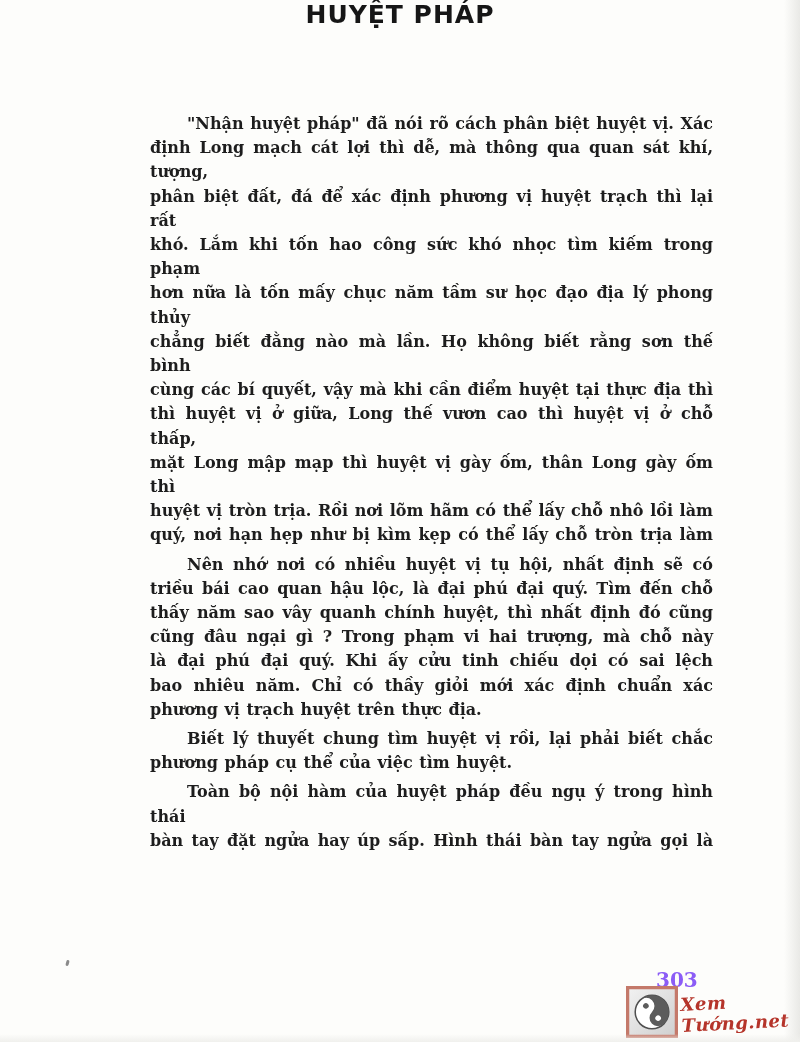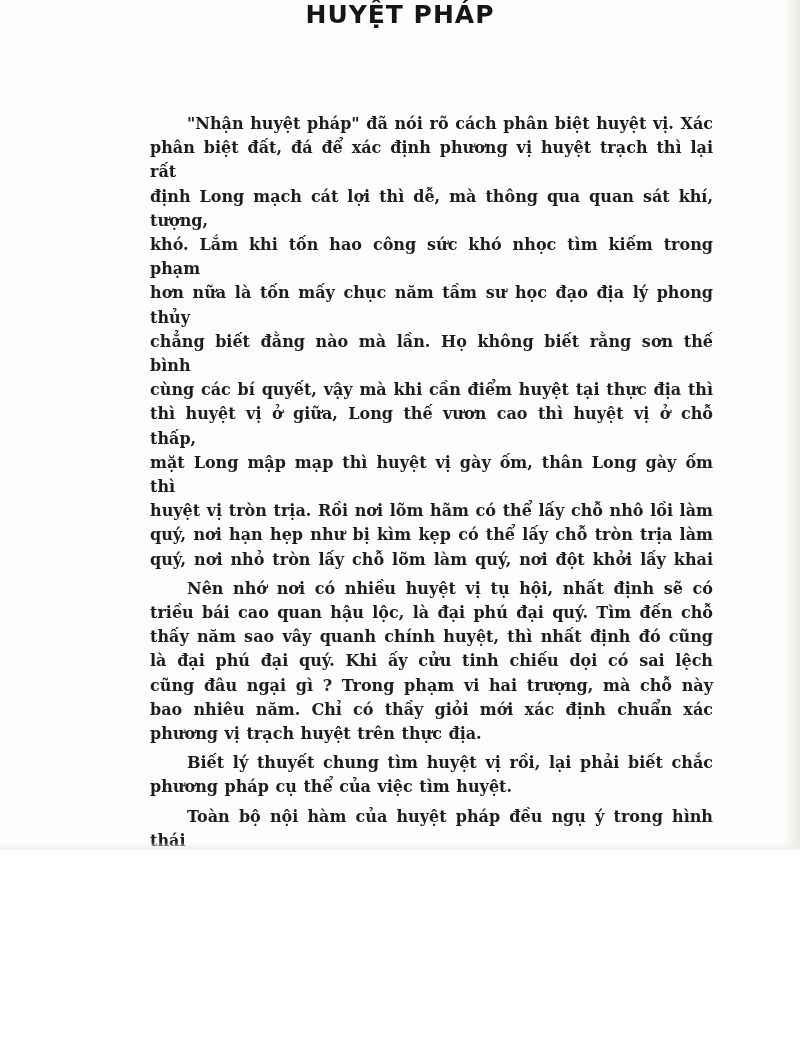--- a/index.html
+++ b/index.html
@@ -1,17 +1,17 @@
 <!DOCTYPE html>
 <html><head>
 <meta charset="utf-8">
 <style>
   html,body { margin:0; padding:0; }
   .page {
-    position:relative; width:800px; height:850px;
+    position:relative; width:800px; height:1042px;
     background:#fdfdfb; overflow:hidden;
     font-family:"DejaVu Serif", serif; color:#1d1d1d;
   }
   .edge-right {
     position:absolute; top:0; right:0; width:16px; height:100%;
     background:linear-gradient(to left, #e9e9e6, rgba(255,255,255,0));
   }
   .edge-bottom {
     position:absolute; bottom:0; left:0; width:100%; height:8px;
     background:linear-gradient(to top, #f0f0ed, rgba(255,255,255,0));
@@ -54,38 +54,37 @@
 </head>
 <body>
 
 <div class="page">
 
   <h1 class="doc-title">HUYỆT PHÁP</h1>
 
   <div class="textblock">
     <div class="para justify-all">
         <div class="line first">"Nhận huyệt pháp" đã nói rõ cách phân biệt huyệt vị. Xác</div>
+        <div class="line">định Long mạch cát lợi thì dễ, mà thông qua quan sát khí, tượng,</div>
         <div class="line">phân biệt đất, đá để xác định phương vị huyệt trạch thì lại rất</div>
-        <div class="line">định Long mạch cát lợi thì dễ, mà thông qua quan sát khí, tượng,</div>
         <div class="line">khó. Lắm khi tốn hao công sức khó nhọc tìm kiếm trong phạm</div>
         <div class="line">hơn nữa là tốn mấy chục năm tầm sư học đạo địa lý phong thủy</div>
         <div class="line">chẳng biết đằng nào mà lần. Họ không biết rằng sơn thế bình</div>
         <div class="line">cùng các bí quyết, vậy mà khi cần điểm huyệt tại thực địa thì</div>
         <div class="line">thì huyệt vị ở giữa, Long thế vươn cao thì huyệt vị ở chỗ thấp,</div>
         <div class="line">mặt Long mập mạp thì huyệt vị gày ốm, thân Long gày ốm thì</div>
         <div class="line">huyệt vị tròn trịa. Rồi nơi lõm hãm có thể lấy chỗ nhô lồi làm</div>
         <div class="line">quý, nơi hạn hẹp như bị kìm kẹp có thể lấy chỗ tròn trịa làm</div>
-        <div class="line">quý, nơi nhỏ tròn lấy chỗ lõm làm quý, nơi đột khởi lấy khai</div>
       </div>
     <div class="para">
         <div class="line first">Nên nhớ nơi có nhiều huyệt vị tụ hội, nhất định sẽ có</div>
         <div class="line">triều bái cao quan hậu lộc, là đại phú đại quý. Tìm đến chỗ</div>
         <div class="line">thấy năm sao vây quanh chính huyệt, thì nhất định đó cũng</div>
+        <div class="line">cũng đâu ngại gì ? Trong phạm vi hai trượng, mà chỗ này</div>
         <div class="line">là đại phú đại quý. Khi ấy cửu tinh chiếu dọi có sai lệch</div>
-        <div class="line">cũng đâu ngại gì ? Trong phạm vi hai trượng, mà chỗ này</div>
         <div class="line">bao nhiêu năm. Chỉ có thầy giỏi mới xác định chuẩn xác</div>
         <div class="line last">phương vị trạch huyệt trên thực địa.</div>
       </div>
     <div class="para">
         <div class="line first">Biết lý thuyết chung tìm huyệt vị rồi, lại phải biết chắc</div>
         <div class="line last">phương pháp cụ thể của việc tìm huyệt.</div>
       </div>
     <div class="para justify-all">
         <div class="line first">Toàn bộ nội hàm của huyệt pháp đều ngụ ý trong hình thái</div>
         <div class="line">bàn tay đặt ngửa hay úp sấp. Hình thái bàn tay ngửa gọi là</div>

